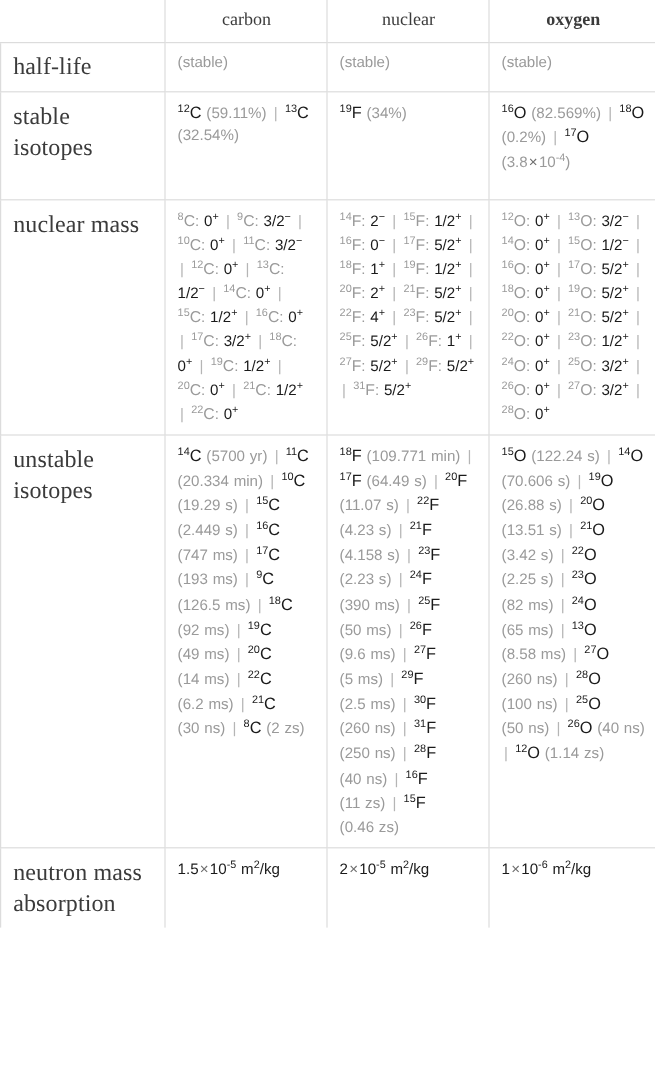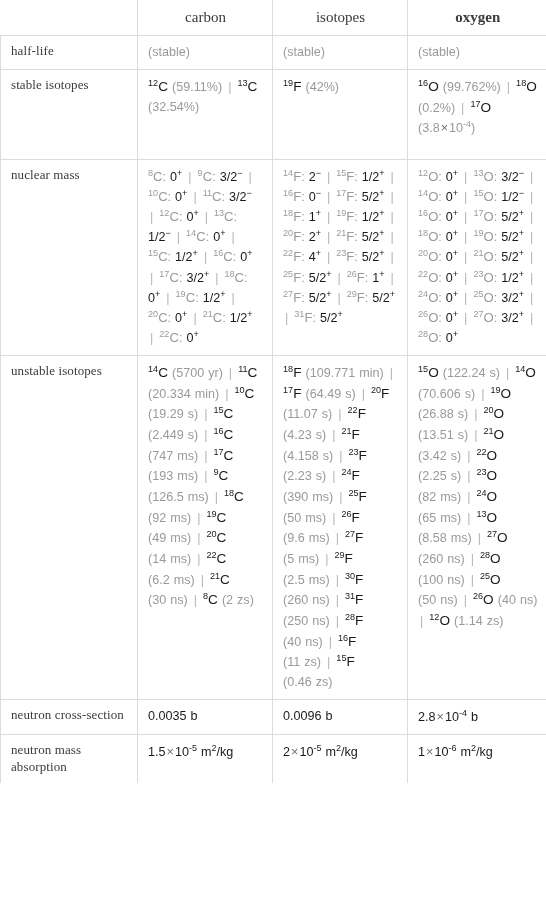--- a/index.html
+++ b/index.html
@@ -43,21 +43,21 @@
     padding-bottom: 8px;
     line-height: 1.25;
   }
   tr.header-row th.blank-corner {
     border-left: none;
   }
   tr.header-row th.last-col { border-right: none; font-weight: bold; }
 
   td.rowlabel {
     font-family: "Liberation Serif", serif;
-    font-size: 13px;
+    font-size: 20px;
     color: #3b3b3b;
     border-left: none;
     line-height: 1.3;
     letter-spacing: 0.1px;
   }
   td.value {
     font-family: Liberation Sans, sans-serif;
     font-size: 12.6px;
     color: #1a1a1a;
     line-height: 1.52;
@@ -95,21 +95,21 @@
   <colgroup>
     <col class="c-label">
     <col class="c-carbon">
     <col class="c-fluorine">
     <col class="c-oxygen">
   </colgroup>
   <thead>
     <tr class="header-row">
       <th class="blank-corner"></th>
       <th>carbon</th>
-      <th>isotopes</th>
+      <th>nuclear</th>
       <th class="last-col">oxygen</th>
     </tr>
   </thead>
   <tbody>
 
     <tr>
       <td class="rowlabel">half-life</td>
       <td class="value">
         <span class="muted">(stable)</span>
       </td>
@@ -125,25 +125,25 @@
       <td class="rowlabel">stable isotopes</td>
       <td class="value" style="height:90px;">
         <span class="isotope"><span class="mass">12</span><span class="elsym">C</span></span>
         <span class="muted">(59.11%)</span>
         <span class="sep">|</span>
         <span class="isotope"><span class="mass">13</span><span class="elsym">C</span></span>
         <span class="muted">(32.54%)</span>
       </td>
       <td class="value">
         <span class="isotope"><span class="mass">19</span><span class="elsym">F</span></span>
-        <span class="muted">(42%)</span>
+        <span class="muted">(34%)</span>
       </td>
       <td class="value last-col">
         <span class="isotope"><span class="mass">16</span><span class="elsym">O</span></span>
-        <span class="muted">(99.762%)</span>
+        <span class="muted">(82.569%)</span>
         <span class="sep">|</span>
         <span class="isotope"><span class="mass">18</span><span class="elsym">O</span></span>
         <span class="muted">(0.2%)</span>
         <span class="sep">|</span>
         <span class="isotope"><span class="mass">17</span><span class="elsym">O</span></span>
         <span class="muted nowrap">(3.8<span class="times">×</span>10<span class="expo">-4</span>)</span>
       </td>
     </tr>
 
     <tr>
@@ -153,28 +153,20 @@
       <td class="value spin-cell last-col"><span class="isotope muted"><span class="mass">12</span><span class="elsym-grey">O</span>:</span> <span class="spin">0<span class="sup">+</span></span> <span class="sep">|</span> <span class="isotope muted"><span class="mass">13</span><span class="elsym-grey">O</span>:</span> <span class="spin">3/2<span class="sup">−</span></span> <span class="sep">|</span> <span class="isotope muted"><span class="mass">14</span><span class="elsym-grey">O</span>:</span> <span class="spin">0<span class="sup">+</span></span> <span class="sep">|</span> <span class="isotope muted"><span class="mass">15</span><span class="elsym-grey">O</span>:</span> <span class="spin">1/2<span class="sup">−</span></span> <span class="sep">|</span> <span class="isotope muted"><span class="mass">16</span><span class="elsym-grey">O</span>:</span> <span class="spin">0<span class="sup">+</span></span> <span class="sep">|</span> <span class="isotope muted"><span class="mass">17</span><span class="elsym-grey">O</span>:</span> <span class="spin">5/2<span class="sup">+</span></span> <span class="sep">|</span> <span class="isotope muted"><span class="mass">18</span><span class="elsym-grey">O</span>:</span> <span class="spin">0<span class="sup">+</span></span> <span class="sep">|</span> <span class="isotope muted"><span class="mass">19</span><span class="elsym-grey">O</span>:</span> <span class="spin">5/2<span class="sup">+</span></span> <span class="sep">|</span> <span class="isotope muted"><span class="mass">20</span><span class="elsym-grey">O</span>:</span> <span class="spin">0<span class="sup">+</span></span> <span class="sep">|</span> <span class="isotope muted"><span class="mass">21</span><span class="elsym-grey">O</span>:</span> <span class="spin">5/2<span class="sup">+</span></span> <span class="sep">|</span> <span class="isotope muted"><span class="mass">22</span><span class="elsym-grey">O</span>:</span> <span class="spin">0<span class="sup">+</span></span> <span class="sep">|</span> <span class="isotope muted"><span class="mass">23</span><span class="elsym-grey">O</span>:</span> <span class="spin">1/2<span class="sup">+</span></span> <span class="sep">|</span> <span class="isotope muted"><span class="mass">24</span><span class="elsym-grey">O</span>:</span> <span class="spin">0<span class="sup">+</span></span> <span class="sep">|</span> <span class="isotope muted"><span class="mass">25</span><span class="elsym-grey">O</span>:</span> <span class="spin">3/2<span class="sup">+</span></span> <span class="sep">|</span> <span class="isotope muted"><span class="mass">26</span><span class="elsym-grey">O</span>:</span> <span class="spin">0<span class="sup">+</span></span> <span class="sep">|</span> <span class="isotope muted"><span class="mass">27</span><span class="elsym-grey">O</span>:</span> <span class="spin">3/2<span class="sup">+</span></span> <span class="sep">|</span> <span class="isotope muted"><span class="mass">28</span><span class="elsym-grey">O</span>:</span> <span class="spin">0<span class="sup">+</span></span></td>
     </tr>
 
     <tr>
       <td class="rowlabel">unstable isotopes</td>
       <td class="value unstable-cell"><span class="isotope"><span class="mass">14</span><span class="elsym">C</span></span> <span class="muted nowrap">(5700 yr)</span> <span class="sep">|</span> <span class="isotope"><span class="mass">11</span><span class="elsym">C</span></span> <span class="muted nowrap">(20.334 min)</span> <span class="sep">|</span> <span class="isotope"><span class="mass">10</span><span class="elsym">C</span></span> <span class="muted nowrap">(19.29 s)</span> <span class="sep">|</span> <span class="isotope"><span class="mass">15</span><span class="elsym">C</span></span> <span class="muted nowrap">(2.449 s)</span> <span class="sep">|</span> <span class="isotope"><span class="mass">16</span><span class="elsym">C</span></span> <span class="muted nowrap">(747 ms)</span> <span class="sep">|</span> <span class="isotope"><span class="mass">17</span><span class="elsym">C</span></span> <span class="muted nowrap">(193 ms)</span> <span class="sep">|</span> <span class="isotope"><span class="mass">9</span><span class="elsym">C</span></span> <span class="muted nowrap">(126.5 ms)</span> <span class="sep">|</span> <span class="isotope"><span class="mass">18</span><span class="elsym">C</span></span> <span class="muted nowrap">(92 ms)</span> <span class="sep">|</span> <span class="isotope"><span class="mass">19</span><span class="elsym">C</span></span> <span class="muted nowrap">(49 ms)</span> <span class="sep">|</span> <span class="isotope"><span class="mass">20</span><span class="elsym">C</span></span> <span class="muted nowrap">(14 ms)</span> <span class="sep">|</span> <span class="isotope"><span class="mass">22</span><span class="elsym">C</span></span> <span class="muted nowrap">(6.2 ms)</span> <span class="sep">|</span> <span class="isotope"><span class="mass">21</span><span class="elsym">C</span></span> <span class="muted nowrap">(30 ns)</span> <span class="sep">|</span> <span class="isotope"><span class="mass">8</span><span class="elsym">C</span></span> <span class="muted nowrap">(2 zs)</span></td>
       <td class="value unstable-cell"><span class="isotope"><span class="mass">18</span><span class="elsym">F</span></span> <span class="muted nowrap">(109.771 min)</span> <span class="sep">|</span> <span class="isotope"><span class="mass">17</span><span class="elsym">F</span></span> <span class="muted nowrap">(64.49 s)</span> <span class="sep">|</span> <span class="isotope"><span class="mass">20</span><span class="elsym">F</span></span> <span class="muted nowrap">(11.07 s)</span> <span class="sep">|</span> <span class="isotope"><span class="mass">22</span><span class="elsym">F</span></span> <span class="muted nowrap">(4.23 s)</span> <span class="sep">|</span> <span class="isotope"><span class="mass">21</span><span class="elsym">F</span></span> <span class="muted nowrap">(4.158 s)</span> <span class="sep">|</span> <span class="isotope"><span class="mass">23</span><span class="elsym">F</span></span> <span class="muted nowrap">(2.23 s)</span> <span class="sep">|</span> <span class="isotope"><span class="mass">24</span><span class="elsym">F</span></span> <span class="muted nowrap">(390 ms)</span> <span class="sep">|</span> <span class="isotope"><span class="mass">25</span><span class="elsym">F</span></span> <span class="muted nowrap">(50 ms)</span> <span class="sep">|</span> <span class="isotope"><span class="mass">26</span><span class="elsym">F</span></span> <span class="muted nowrap">(9.6 ms)</span> <span class="sep">|</span> <span class="isotope"><span class="mass">27</span><span class="elsym">F</span></span> <span class="muted nowrap">(5 ms)</span> <span class="sep">|</span> <span class="isotope"><span class="mass">29</span><span class="elsym">F</span></span> <span class="muted nowrap">(2.5 ms)</span> <span class="sep">|</span> <span class="isotope"><span class="mass">30</span><span class="elsym">F</span></span> <span class="muted nowrap">(260 ns)</span> <span class="sep">|</span> <span class="isotope"><span class="mass">31</span><span class="elsym">F</span></span> <span class="muted nowrap">(250 ns)</span> <span class="sep">|</span> <span class="isotope"><span class="mass">28</span><span class="elsym">F</span></span> <span class="muted nowrap">(40 ns)</span> <span class="sep">|</span> <span class="isotope"><span class="mass">16</span><span class="elsym">F</span></span> <span class="muted nowrap">(11 zs)</span> <span class="sep">|</span> <span class="isotope"><span class="mass">15</span><span class="elsym">F</span></span> <span class="muted nowrap">(0.46 zs)</span></td>
       <td class="value unstable-cell last-col"><span class="isotope"><span class="mass">15</span><span class="elsym">O</span></span> <span class="muted nowrap">(122.24 s)</span> <span class="sep">|</span> <span class="isotope"><span class="mass">14</span><span class="elsym">O</span></span> <span class="muted nowrap">(70.606 s)</span> <span class="sep">|</span> <span class="isotope"><span class="mass">19</span><span class="elsym">O</span></span> <span class="muted nowrap">(26.88 s)</span> <span class="sep">|</span> <span class="isotope"><span class="mass">20</span><span class="elsym">O</span></span> <span class="muted nowrap">(13.51 s)</span> <span class="sep">|</span> <span class="isotope"><span class="mass">21</span><span class="elsym">O</span></span> <span class="muted nowrap">(3.42 s)</span> <span class="sep">|</span> <span class="isotope"><span class="mass">22</span><span class="elsym">O</span></span> <span class="muted nowrap">(2.25 s)</span> <span class="sep">|</span> <span class="isotope"><span class="mass">23</span><span class="elsym">O</span></span> <span class="muted nowrap">(82 ms)</span> <span class="sep">|</span> <span class="isotope"><span class="mass">24</span><span class="elsym">O</span></span> <span class="muted nowrap">(65 ms)</span> <span class="sep">|</span> <span class="isotope"><span class="mass">13</span><span class="elsym">O</span></span> <span class="muted nowrap">(8.58 ms)</span> <span class="sep">|</span> <span class="isotope"><span class="mass">27</span><span class="elsym">O</span></span> <span class="muted nowrap">(260 ns)</span> <span class="sep">|</span> <span class="isotope"><span class="mass">28</span><span class="elsym">O</span></span> <span class="muted nowrap">(100 ns)</span> <span class="sep">|</span> <span class="isotope"><span class="mass">25</span><span class="elsym">O</span></span> <span class="muted nowrap">(50 ns)</span> <span class="sep">|</span> <span class="isotope"><span class="mass">26</span><span class="elsym">O</span></span> <span class="muted nowrap">(40 ns)</span> <span class="sep">|</span> <span class="isotope"><span class="mass">12</span><span class="elsym">O</span></span> <span class="muted nowrap">(1.14 zs)</span></td>
     </tr>
 
-    <tr>
-      <td class="rowlabel">neutron cross-section</td>
-      <td class="value">0.0035 b</td>
-      <td class="value">0.0096 b</td>
-      <td class="value last-col">
-        <span class="nowrap">2.8<span class="times">×</span>10<span class="expo">-4</span> b</span>
-      </td>
-    </tr>
 
     <tr class="last-row">
       <td class="rowlabel">neutron mass absorption</td>
       <td class="value">
         <span class="nowrap">1.5<span class="times">×</span>10<span class="expo">-5</span> m<span class="unitsq">2</span>/kg</span>
       </td>
       <td class="value">
         <span class="nowrap">2<span class="times">×</span>10<span class="expo">-5</span> m<span class="unitsq">2</span>/kg</span>
       </td>
       <td class="value last-col">

